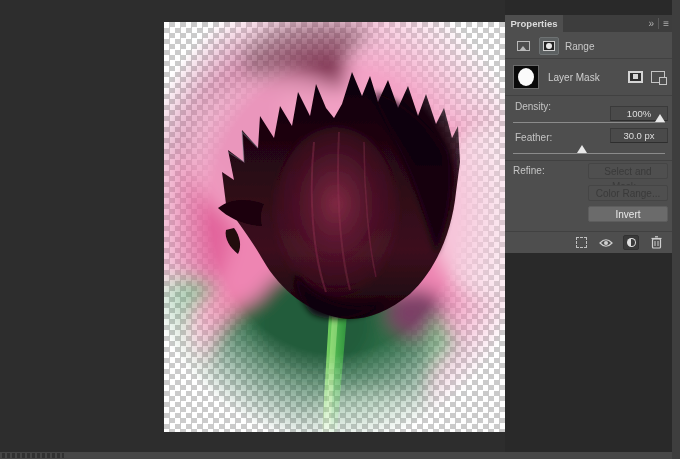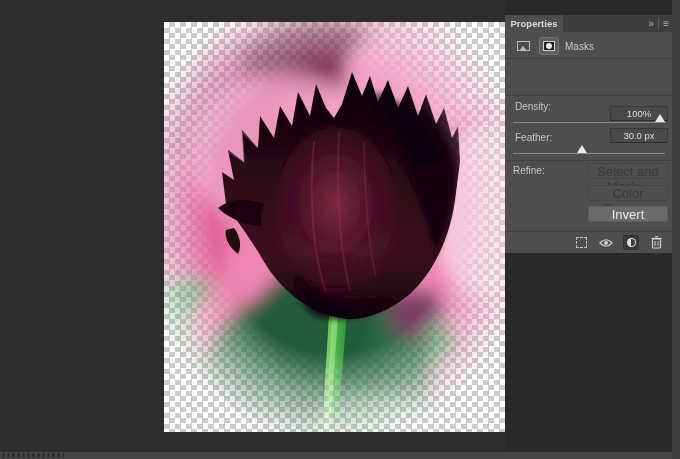--- a/index.html
+++ b/index.html
@@ -62,21 +62,21 @@
   .value-box { position:absolute; width:58px; height:15px; left:105px; background:#4a4a4a;
     border:1px solid #3a3a3a; border-bottom-color:#2e2e2e; color:#dedede; font-size:9.5px;
     text-align:center; line-height:14px; }
   .slider-track { position:absolute; left:8px; width:152px; height:1px; background:#8b8b8b; }
   .slider-handle { position:absolute; top:-8px; width:0; height:0;
     border-left:5px solid transparent; border-right:5px solid transparent; border-bottom:8px solid #e9e9e9; }
   .density-handle { left:142px; }
   .feather-handle { left:64px; }
 
   .refine-label { position:absolute; left:8px; top:133px; color:#c4c4c4; }
-  .btn { position:absolute; left:83px; width:80px; height:16px; border-radius:2px; font-size:13px;
+  .btn { position:absolute; left:83px; width:80px; height:16px; border-radius:2px; font-size:10px;
     text-align:center; line-height:15px; }
   .btn.disabled { background:#4f4f4f; border:1px solid #454545; color:#3a3a3a; }
   .btn.enabled { background:#6b6b6b; border:1px solid #5d5d5d; color:#eaeaea; }
 
   .panel-footer { position:absolute; left:0; top:199px; width:167px; height:22px; border-top:1px solid #414141;
     display:flex; align-items:center; justify-content:flex-end; gap:9px; padding-right:8px; }
   .f-icon { width:16px; height:15px; display:flex; align-items:center; justify-content:center; }
   .load-sel { width:11px; height:11px; border:1px dashed #c0c0c0; }
   .f-icon.pressed { background:#3a3a3a; border-radius:2px; border:1px solid #323232; }
   .dot-circle { width:9px; height:9px; border-radius:50%; background:#e0e0e0; position:relative; }
@@ -179,25 +179,33 @@
 
     <div class="panel-body">
 
       <div class="masks-row">
         <div class="icon-btn">
           <span class="img-icon"></span>
         </div>
         <div class="icon-btn active">
           <span class="mask-glyph"></span>
         </div>
-        <span>Masks</span>
+        <span>Range</span>
       </div>
 
       <div class="sep" style="top:26px"></div>
 
+      <div class="layer-mask-row">
+        <div class="mask-thumb"></div>
+        <span class="layer-mask-label">Layer Mask</span>
+        <div class="lm-icons">
+          <span class="lm-mask-icon"></span>
+          <span class="vector-mask-icon"></span>
+        </div>
+      </div>
 
       <div class="sep" style="top:63px"></div>
 
       <span class="slider-row-label" style="top:69px">Density:</span>
       <div class="value-box" style="top:74px">100%</div>
       <div class="slider-track" style="top:90px">
         <div class="slider-handle density-handle"></div>
       </div>
 
       <span class="slider-row-label" style="top:100px">Feather:</span>

